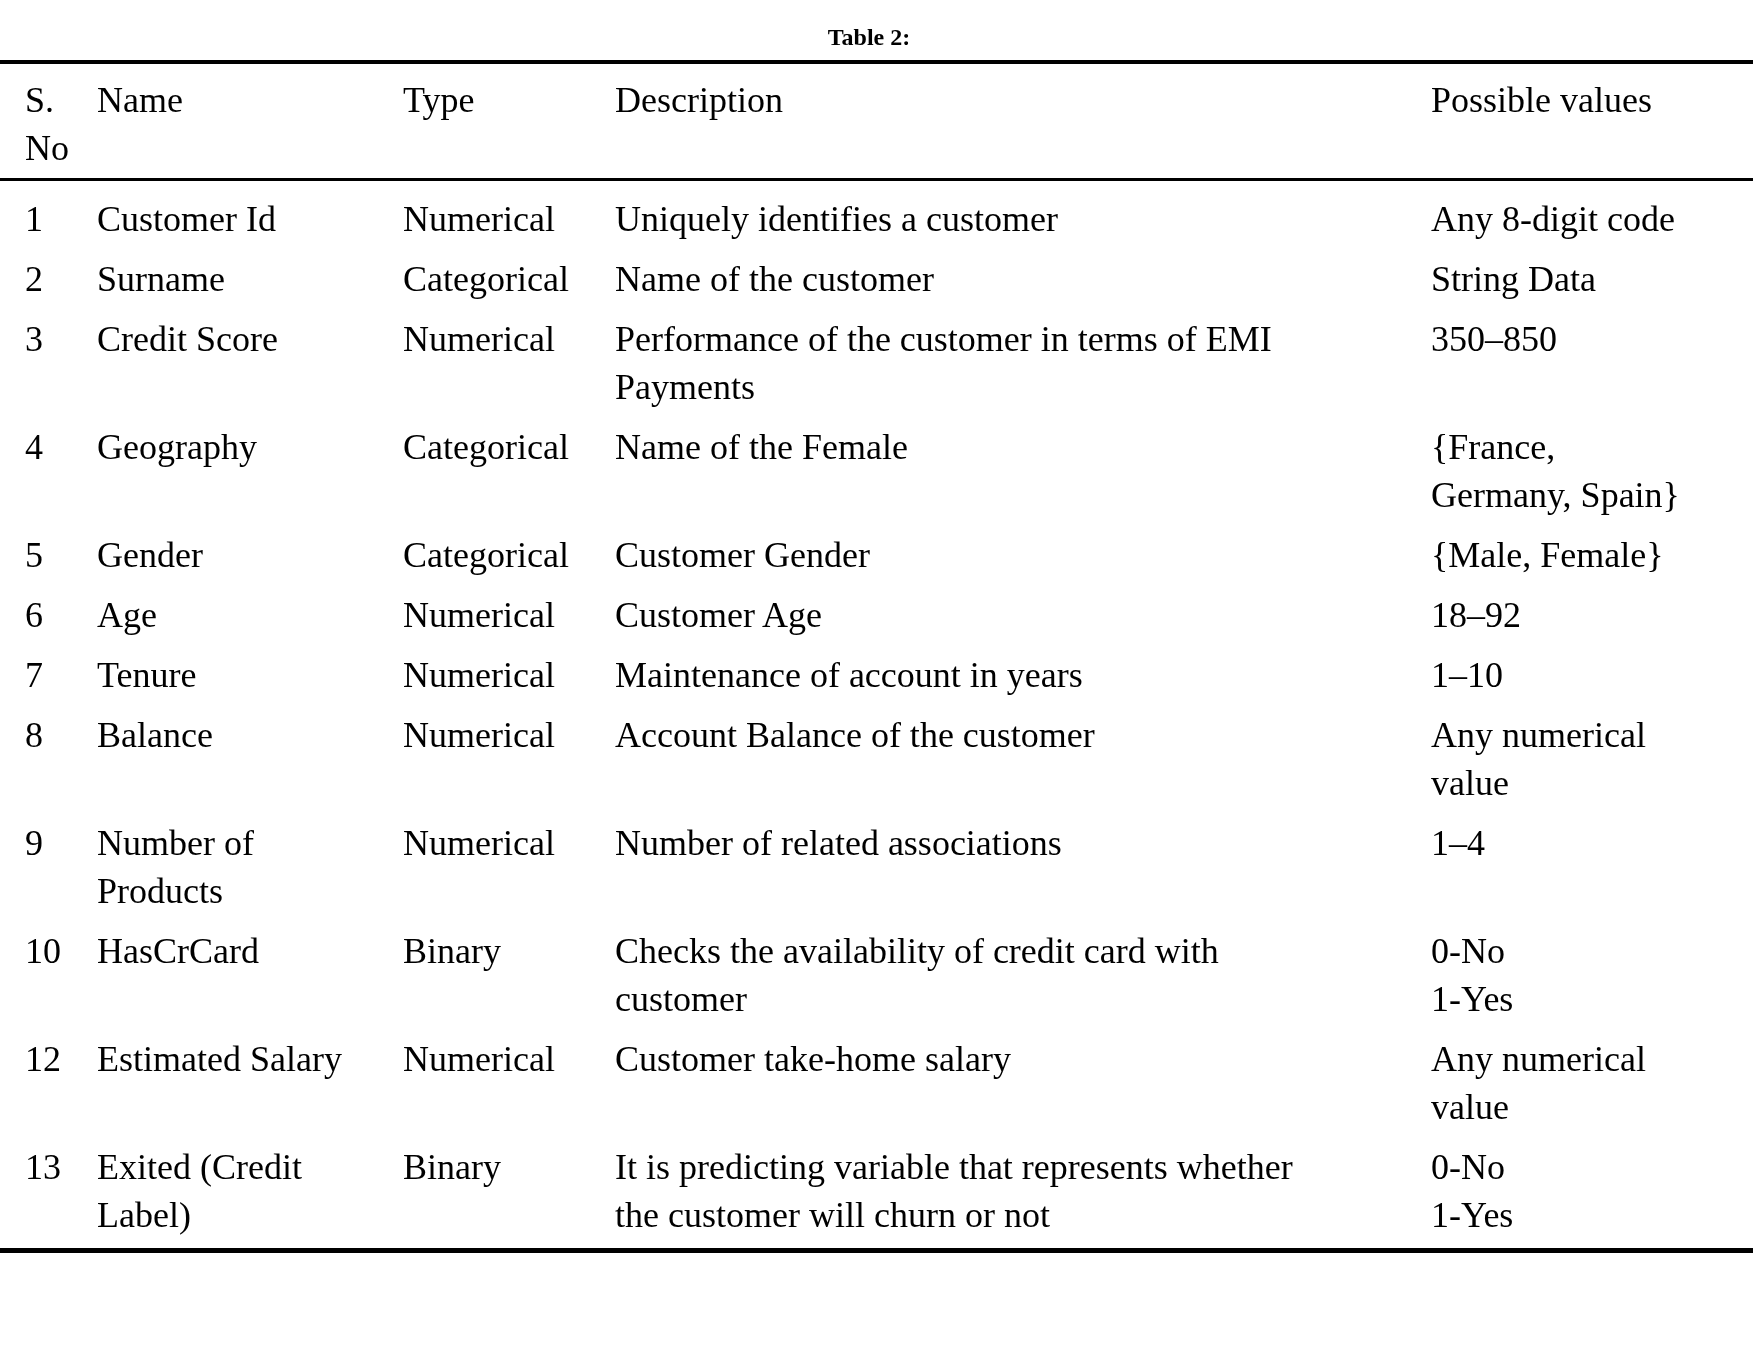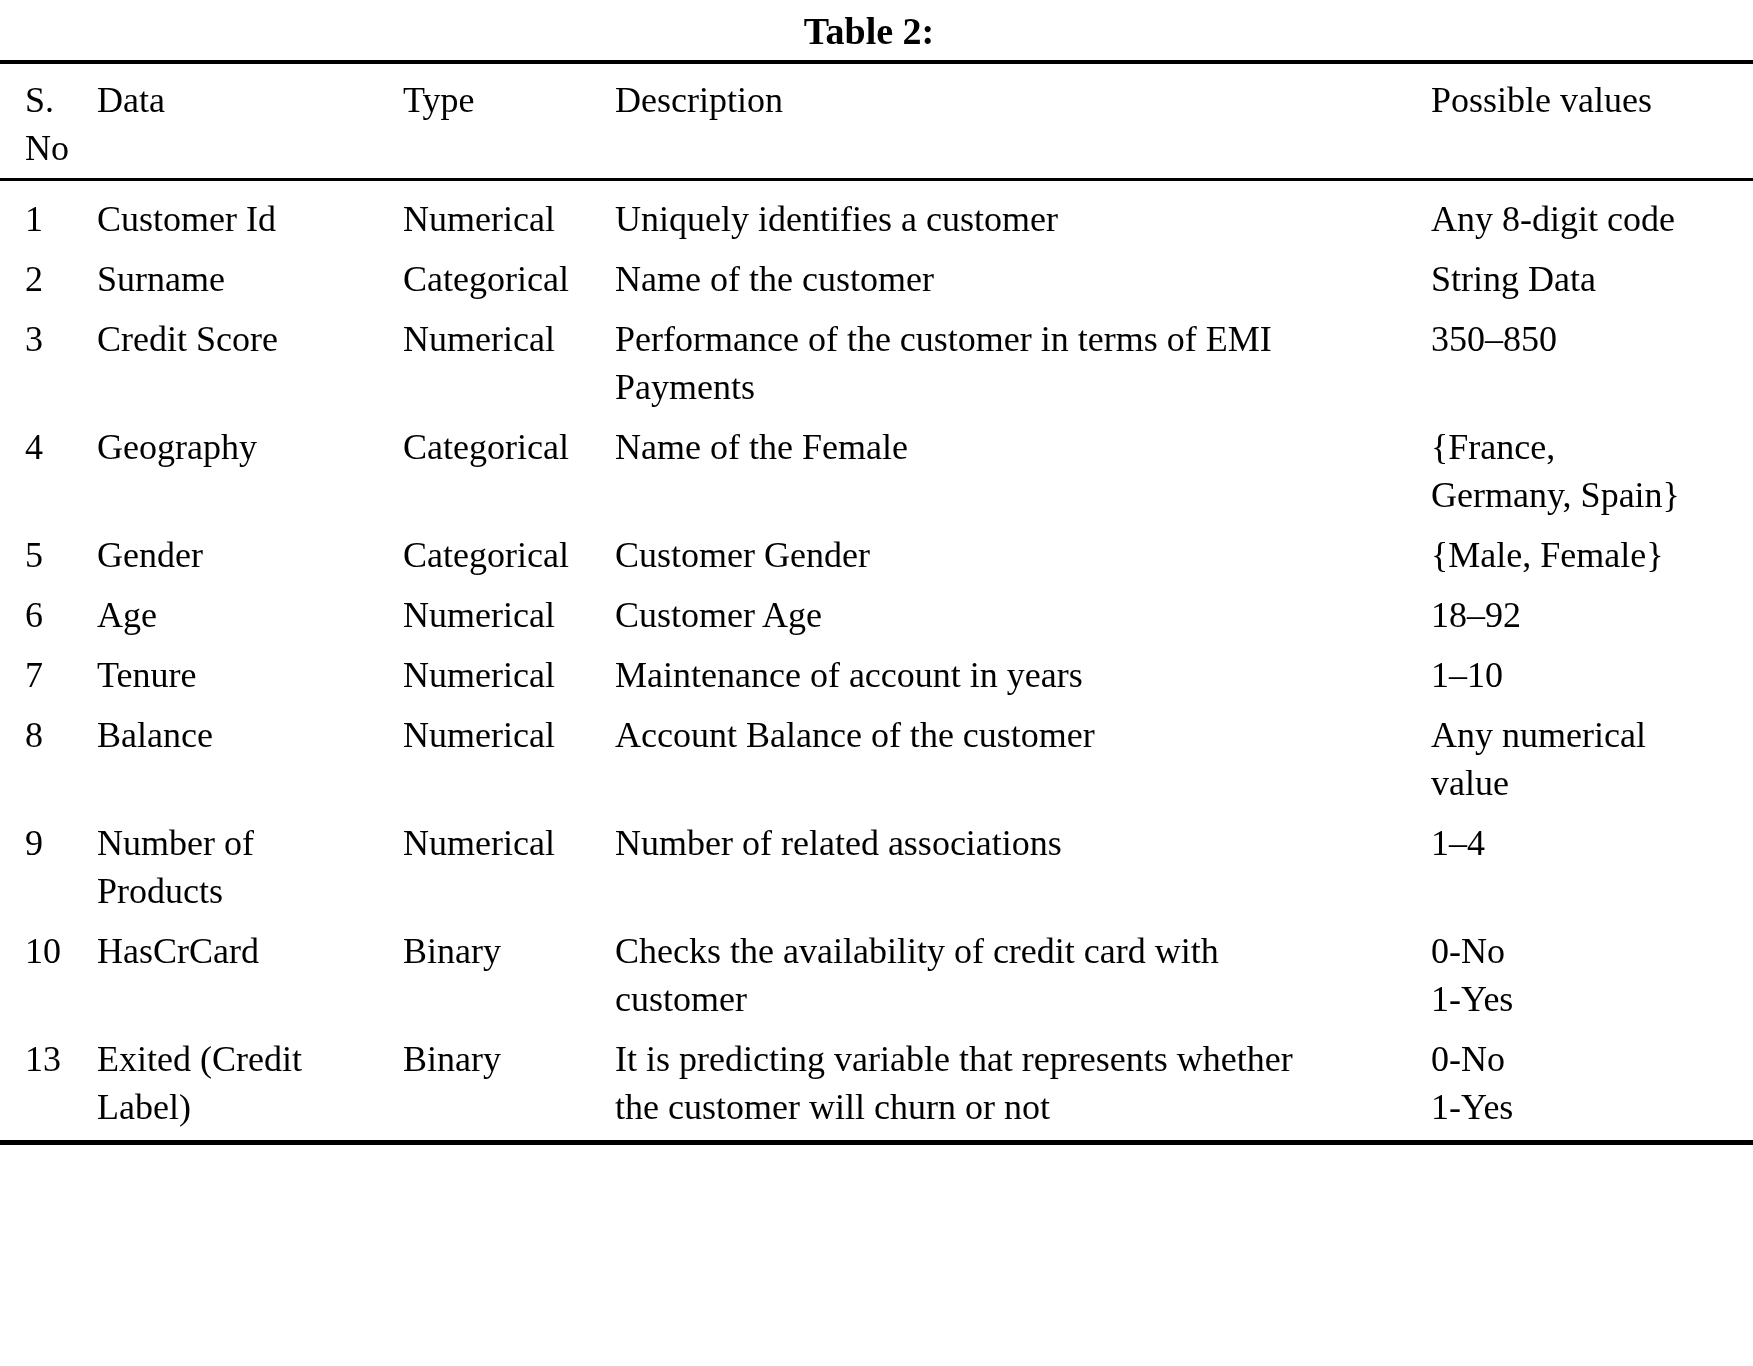--- a/index.html
+++ b/index.html
@@ -12,22 +12,22 @@
     font-family: "Liberation Serif", "DejaVu Serif", serif;
     font-size: 36px;
     overflow: hidden;
   }
   .caption {
     height: 60px;
     box-sizing: border-box;
     padding-top: 2px;
     display: flex;
     justify-content: center;
-    align-items: center;
-    font-size: 38px;
+    align-items: flex-end;
+    font-size: 24px;
     line-height: 46px;
     white-space: nowrap;
   }
   .caption .cap-label { font-weight: bold; margin-right: 15px; }
   table.meta {
     width: 1753px;
     border-collapse: collapse;
     table-layout: fixed;
     border-top: 4px solid #000;
     border-bottom: 5px solid #000;
@@ -75,21 +75,21 @@
         <col class="c4">
         <col class="c5">
     </colgroup>
     <thead>
       <tr>
         <th class="pad-left">
           <div class="ln">S.</div>
           <div class="ln">No</div>
         </th>
         <th>
-          <div class="ln">Data</div>
+          <div class="ln">Name</div>
         </th>
         <th>
           <div class="ln">Type</div>
         </th>
         <th>
           <div class="ln">Description</div>
         </th>
         <th>
           <div class="ln">Possible values</div>
         </th>
@@ -265,20 +265,38 @@
           </td>
       <td>
             <div class="ln">Checks the availability of credit card with</div>
             <div class="ln">customer</div>
           </td>
       <td>
             <div class="ln">0-No</div>
             <div class="ln">1-Yes</div>
           </td>
     </tr>
+        <tr>
+      <td class="pad-left">
+            <div class="ln">12</div>
+          </td>
+      <td>
+            <div class="ln">Estimated Salary</div>
+          </td>
+      <td>
+            <div class="ln">Numerical</div>
+          </td>
+      <td>
+            <div class="ln">Customer take-home salary</div>
+          </td>
+      <td>
+            <div class="ln">Any numerical</div>
+            <div class="ln">value</div>
+          </td>
+    </tr>
         <tr class="last">
       <td class="pad-left">
             <div class="ln">13</div>
           </td>
       <td>
             <div class="ln">Exited (Credit</div>
             <div class="ln">Label)</div>
           </td>
       <td>
             <div class="ln">Binary</div>

